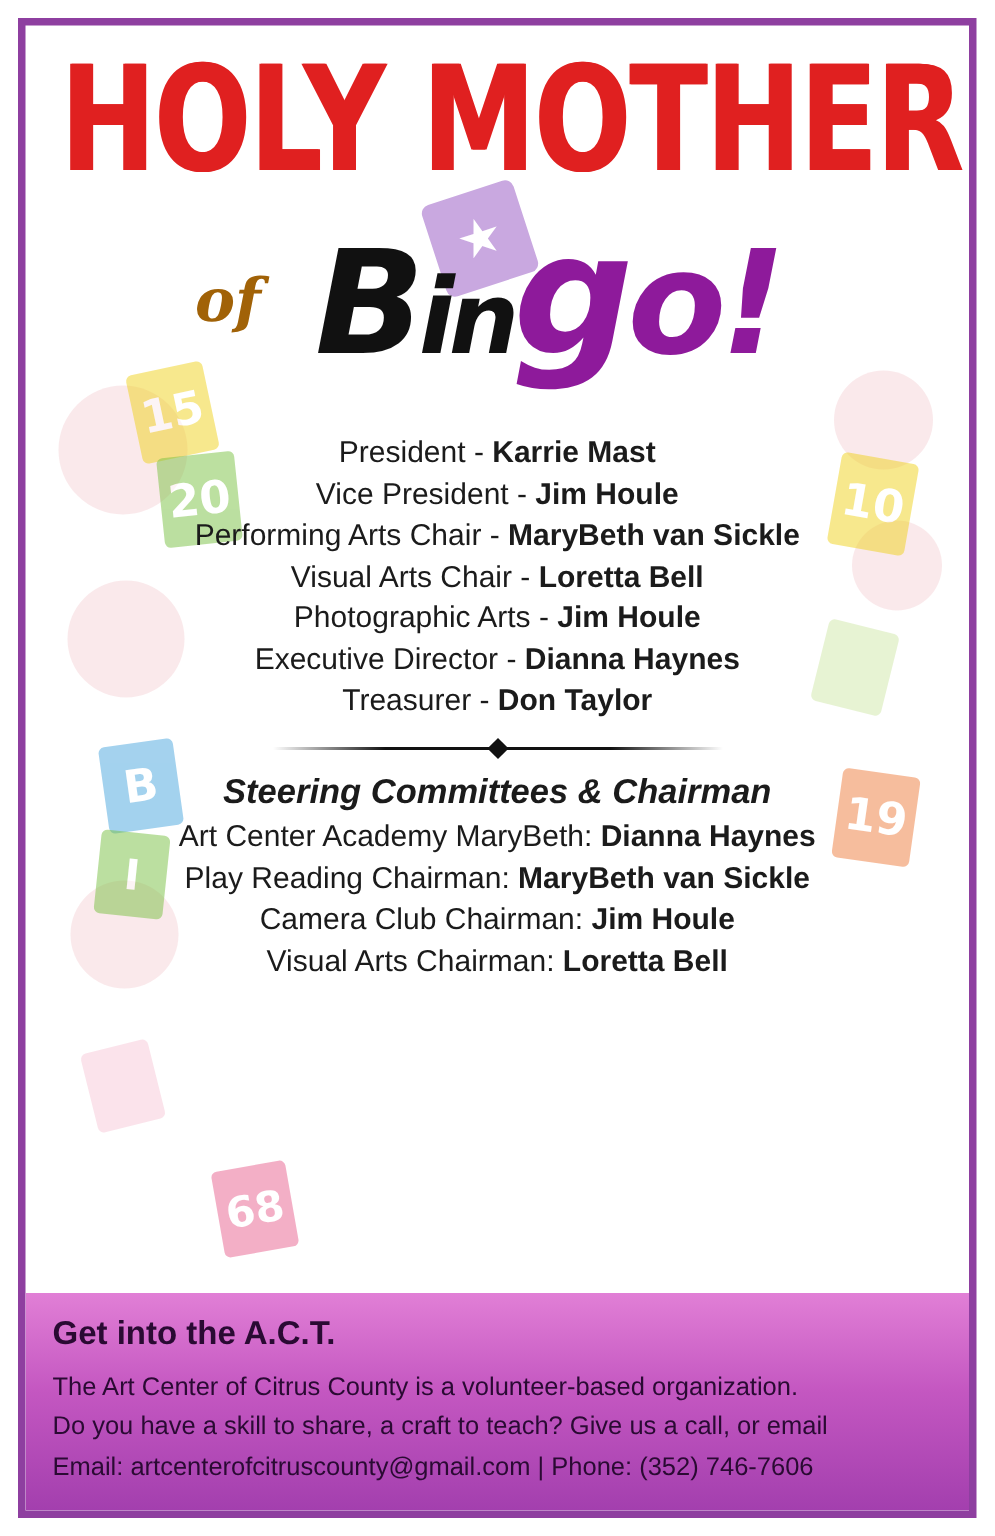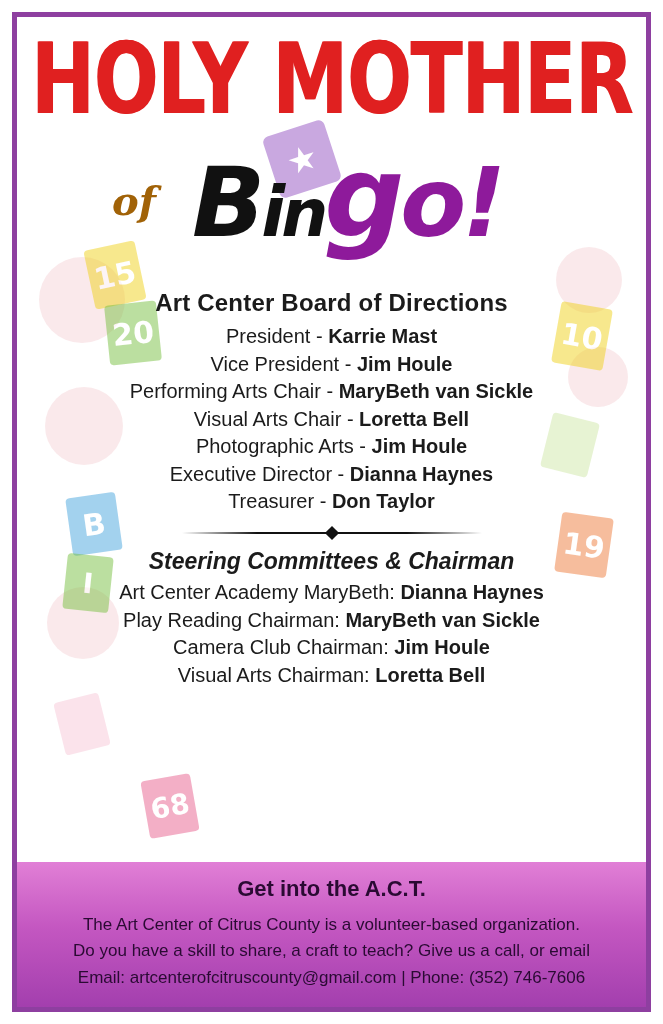--- a/index.html
+++ b/index.html
@@ -53,20 +53,21 @@
     color: #ffffff;
     opacity: 0.5;
   }
 
   
   .title-wrap {
     position: relative;
     z-index: 3;
     text-align: center;
     padding-top: 18px;
+    padding-left: 18px;
   }
   .title-main {
     font-family: "DejaVu Sans", sans-serif;
     font-weight: bold;
     font-size: 76px;
     line-height: 0.92;
     letter-spacing: -1px;
     color: #e02020;
     text-transform: uppercase;
     transform: scaleY(1.28);
@@ -181,21 +182,20 @@
 
   
   .footer {
     position: absolute;
     left: 0;
     right: 0;
     bottom: 0;
     z-index: 4;
     background: linear-gradient(to bottom, #e17fd6 0%, #c457c1 45%, #a33fae 100%);
     color: #2a0a33;
-    text-align: center;
     padding: 14px 18px 16px 18px;
     box-sizing: border-box;
   }
   .footer-title {
     font-size: 22px;
     font-weight: bold;
     margin: 0 0 10px 0;
     color: #2a0a33;
   }
   .footer-line {
@@ -248,21 +248,20 @@
         <div class="star-tile">
           <span class="star">★</span>
         </div>
         <div class="bingo-word">
           <span class="b">B</span><span class="i">i</span><span class="n">n</span><span class="g">g</span><span class="o">o</span><span class="ex">!</span>
         </div>
       </div>
     </div>
 
     <div class="content">
-      <div class="section-head">Art Center Board of Directions</div>
 
       <p class="line"><span>President - </span><b>Karrie Mast</b></p>
       <p class="line"><span>Vice President - </span><b>Jim Houle</b></p>
       <p class="line"><span>Performing Arts Chair - </span><b>MaryBeth van Sickle</b></p>
       <p class="line"><span>Visual Arts Chair - </span><b>Loretta Bell</b></p>
       <p class="line"><span>Photographic Arts - </span><b>Jim Houle</b></p>
       <p class="line"><span>Executive Director - </span><b>Dianna Haynes</b></p>
       <p class="line"><span>Treasurer - </span><b>Don Taylor</b></p>
 
       <div class="divider"></div>

